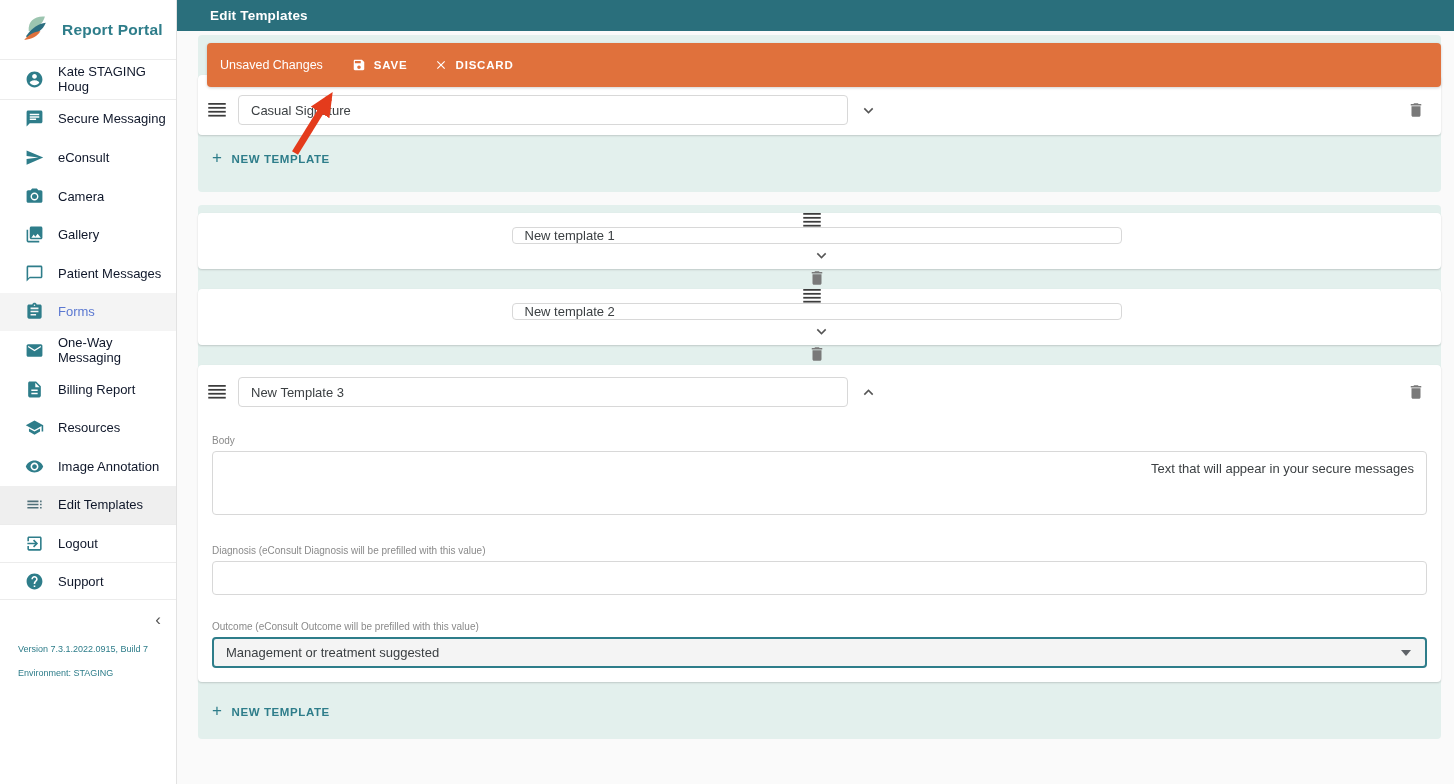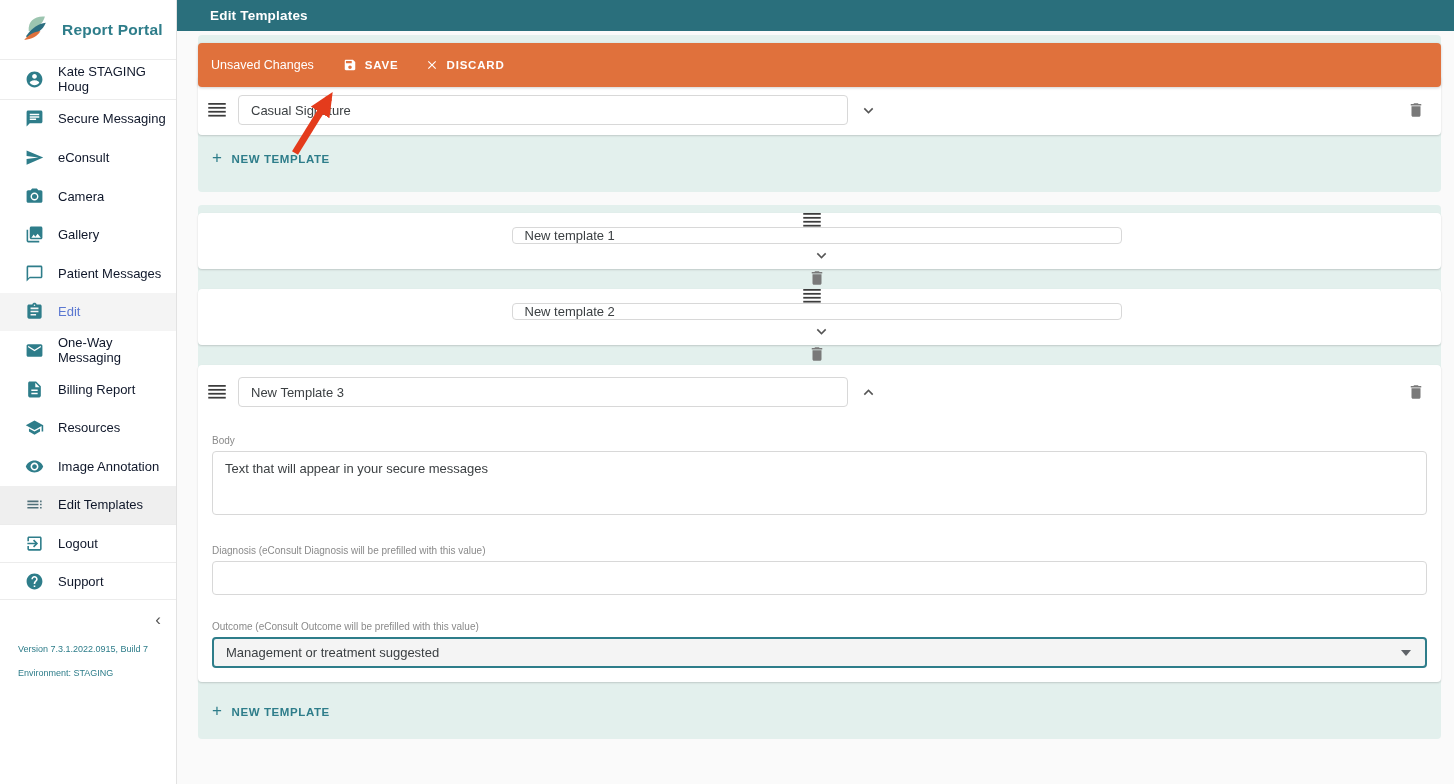--- a/index.html
+++ b/index.html
@@ -24,21 +24,21 @@
   .collapse-row { height:34px; display:flex; justify-content:flex-end; align-items:center; padding-right:15px; margin-top:2px; }
   .collapse-glyph { color:#555; font-size:17px; cursor:pointer; line-height:1; }
   .version-block { padding:8px 18px; color:#2e7d8a; font-size:9px; }
   .version-block div { margin-bottom:14px; }
 
   
   .content { flex:1; display:flex; flex-direction:column; background:#fafafa; min-width:0; }
   .topbar { height:31px; background:#2a6f7c; color:#fff; display:flex; align-items:center; padding-left:33px; font-size:13.5px; font-weight:700; letter-spacing:.2px; flex:none; }
   .scroll { position:relative; flex:1; padding:4px 13px 0 21px; overflow:hidden; }
 
-  .banner { position:absolute; top:12px; left:21px; right:13px; height:44px; background:#e0713c; border-radius:4px;
+  .banner { position:absolute; top:12px; left:30px; right:13px; height:44px; background:#e0713c; border-radius:4px;
             display:flex; align-items:center; padding:0 13px; color:#fff; z-index:5; box-shadow:0 1px 3px rgba(0,0,0,.18); }
   .banner-msg { font-size:12.5px; margin-right:27px; }
   .banner-btn { display:flex; align-items:center; gap:8px; font-size:11.5px; font-weight:700; letter-spacing:.8px;
                 margin-right:22px; cursor:pointer; background:none; border:none; color:#fff; font-family:inherit; padding:4px 2px; }
   .banner-btn svg { width:14px; height:14px; fill:#fff; }
 
   .category { background:#e3f0ed; border-radius:4px; }
   .cat1 { padding:40px 0 24px; }
   .cat2 { margin-top:13px; padding:8px 0 18px; }
 
@@ -60,21 +60,21 @@
   .cat-header { display:flex; align-items:center; height:46px; padding:0 14px 0 8px; }
   .cat-title-input { width:610px; height:29px; border:1.5px solid #9db8b4; border-radius:4px; background:transparent;
                      padding:0 12px; font-size:13px; color:#3c4043; font-family:inherit; }
 
   .expanded-card { padding:12px 14px 14px 8px; }
   .title-row { display:flex; align-items:center; }
   .fields { padding:0 0 0 6px; }
   .field-label { font-size:10px; color:#8a8a8a; margin:26px 0 5px; }
   .field-label.first { margin-top:28px; }
   .body-textarea { width:100%; height:64px; border:1px solid #d8d8d8; border-radius:4px; padding:9px 12px;
-                   font-size:13px; color:#3c4043; resize:none; font-family:inherit; }
+                   font-size:13px; color:#3c4043; resize:none; font-family:inherit;text-align:right; }
   .diag-input { width:100%; height:34px; border:1px solid #d8d8d8; border-radius:4px; padding:0 12px;
                 font-size:13px; color:#3c4043; font-family:inherit; }
   .outcome-select { width:100%; height:31px; border:2px solid #2e7d8a; border-radius:4px; background:#f4f4f4;
                     display:flex; align-items:center; justify-content:space-between; padding:0 12px;
                     font-size:13px; color:#3c4043; cursor:pointer; }
   .select-arrow { width:0; height:0; border-left:5px solid transparent; border-right:5px solid transparent;
                   border-top:6px solid #5f6368; margin-right:2px; }
 
   .teal-btn { display:flex; align-items:center; gap:9px; color:#2e7d8a; font-weight:700; font-size:11.5px;
               letter-spacing:.6px; background:none; border:none; margin:14px 0 0 12px; cursor:pointer; font-family:inherit; padding:2px; }
@@ -133,21 +133,21 @@
     <div class="nav-item">
       <svg viewBox="0 0 24 24">
           <path d="M20 2H4c-1.1 0-2 .9-2 2v18l4-4h14c1.1 0 2-.9 2-2V4c0-1.1-.9-2-2-2zm0 14H6l-2 2V4h16v12z"></path>
         </svg>
       <span>Patient Messages</span>
     </div>
     <div class="nav-item active-blue">
       <svg viewBox="0 0 24 24">
           <path d="M19 3h-4.18C14.4 1.84 13.3 1 12 1c-1.3 0-2.4.84-2.82 2H5c-1.1 0-2 .9-2 2v14c0 1.1.9 2 2 2h14c1.1 0 2-.9 2-2V5c0-1.1-.9-2-2-2zm-7 0c.55 0 1 .45 1 1s-.45 1-1 1-1-.45-1-1 .45-1 1-1zm2 14H7v-2h7v2zm3-4H7v-2h10v2zm0-4H7V7h10v2z"></path>
         </svg>
-      <span>Edit</span>
+      <span>Forms</span>
     </div>
     <div class="nav-item">
       <svg viewBox="0 0 24 24">
           <path d="M20 4H4c-1.1 0-1.99.9-1.99 2L2 18c0 1.1.9 2 2 2h16c1.1 0 2-.9 2-2V6c0-1.1-.9-2-2-2zm0 4l-8 5-8-5V6l8 5 8-5v2z"></path>
         </svg>
       <span>One-Way Messaging</span>
     </div>
     <div class="nav-item">
       <svg viewBox="0 0 24 24">
           <path d="M14 2H6c-1.1 0-1.99.9-1.99 2L4 20c0 1.1.89 2 1.99 2H18c1.1 0 2-.9 2-2V8l-6-6zm2 16H8v-2h8v2zm0-4H8v-2h8v2zm-3-5V3.5L18.5 9H13z"></path>

